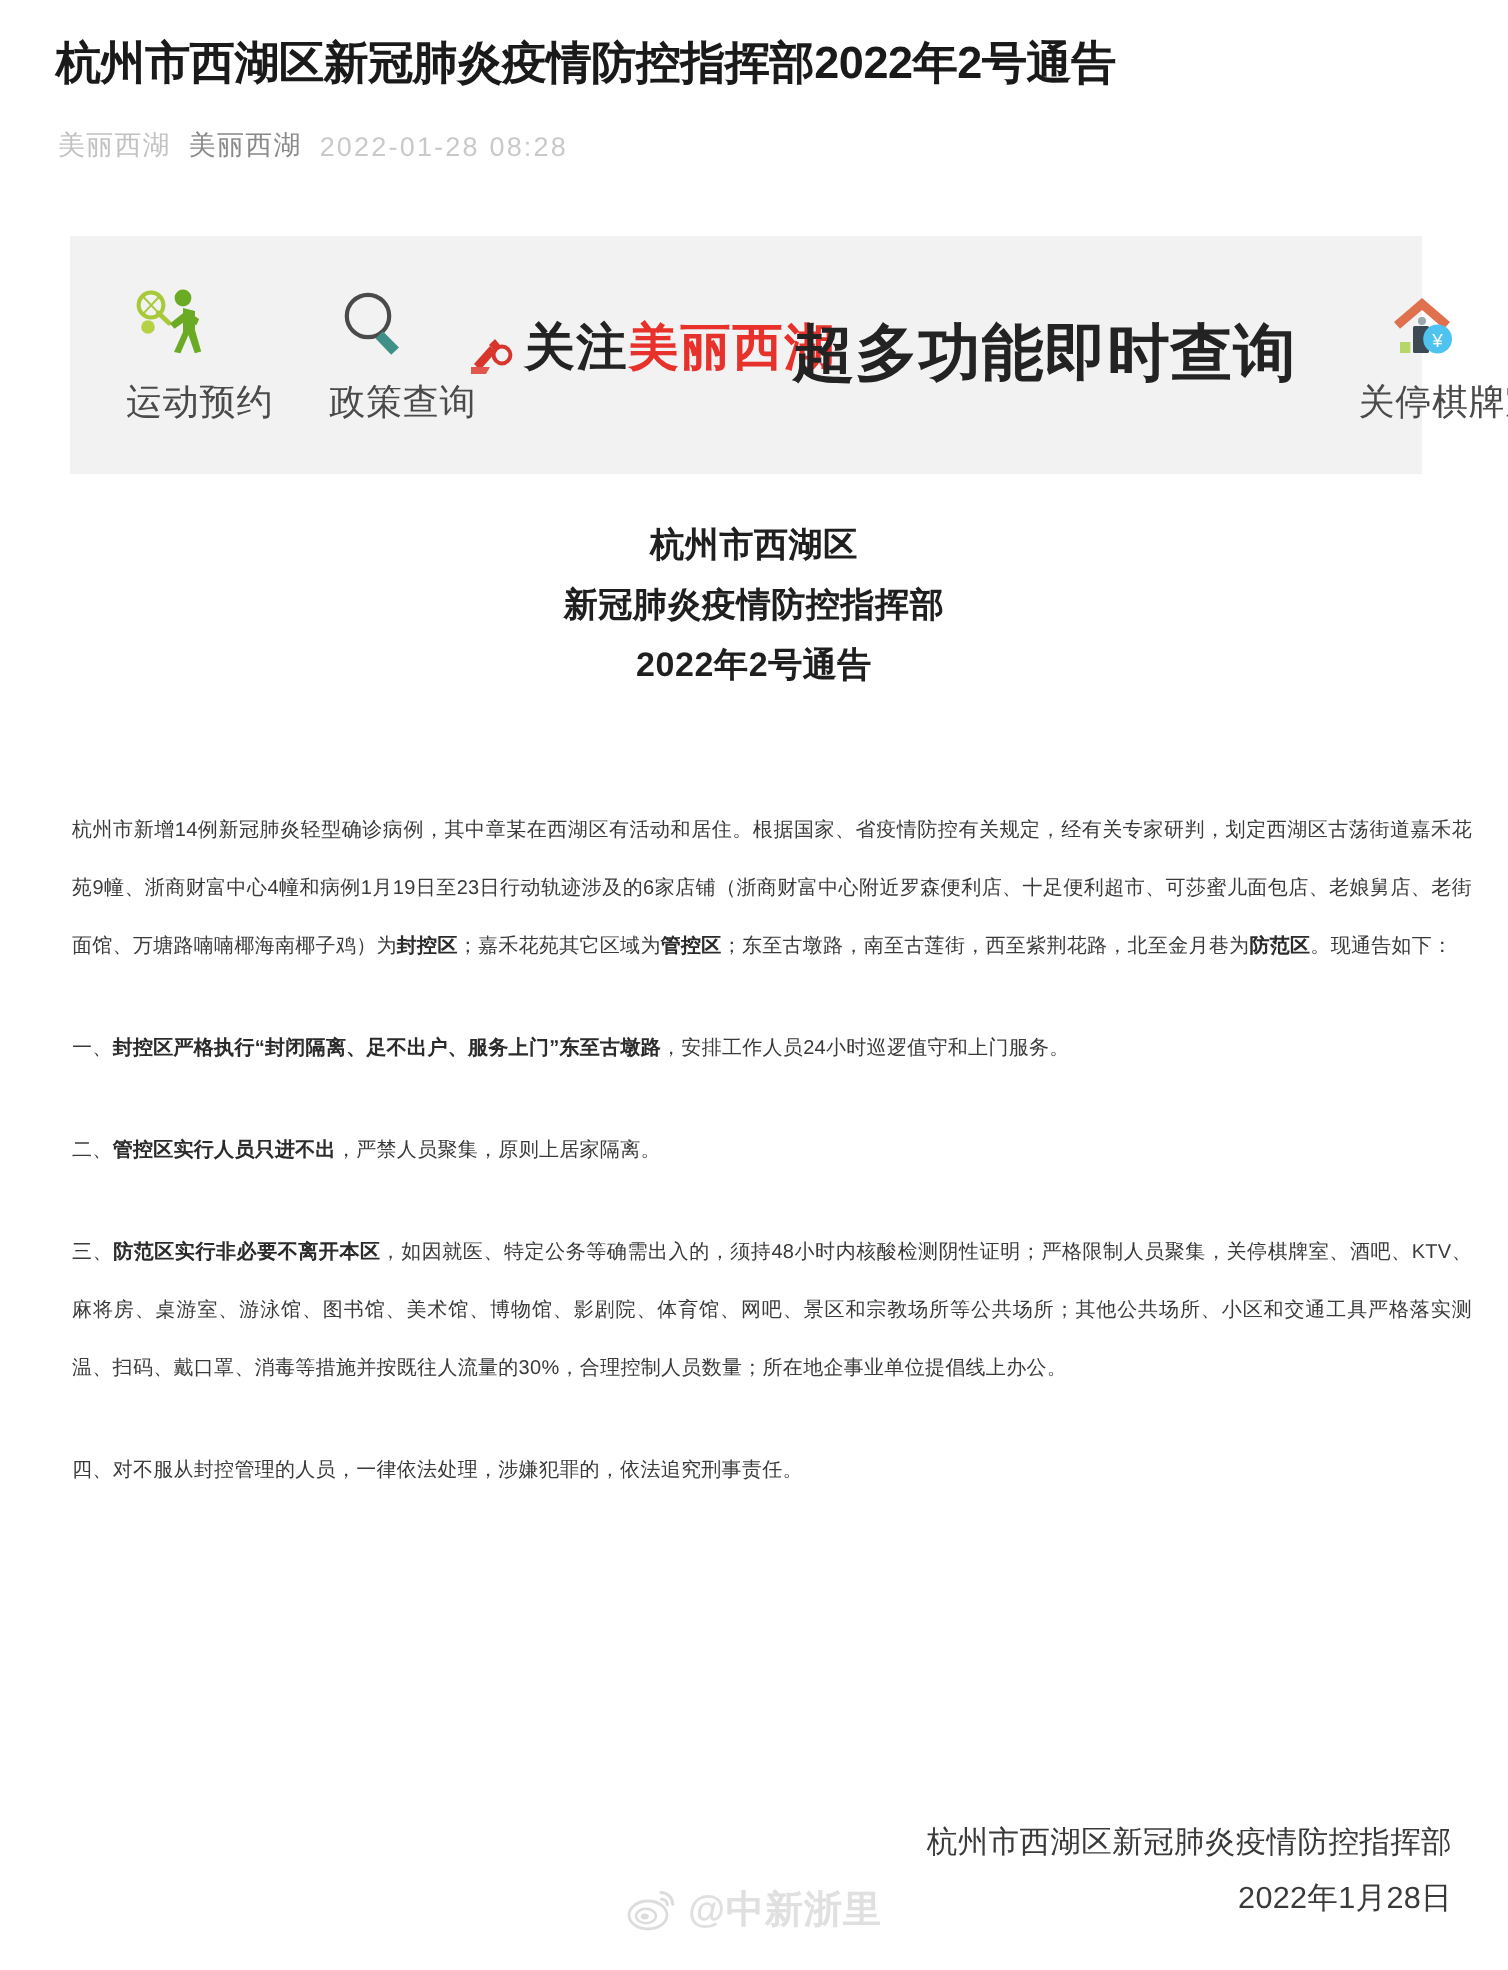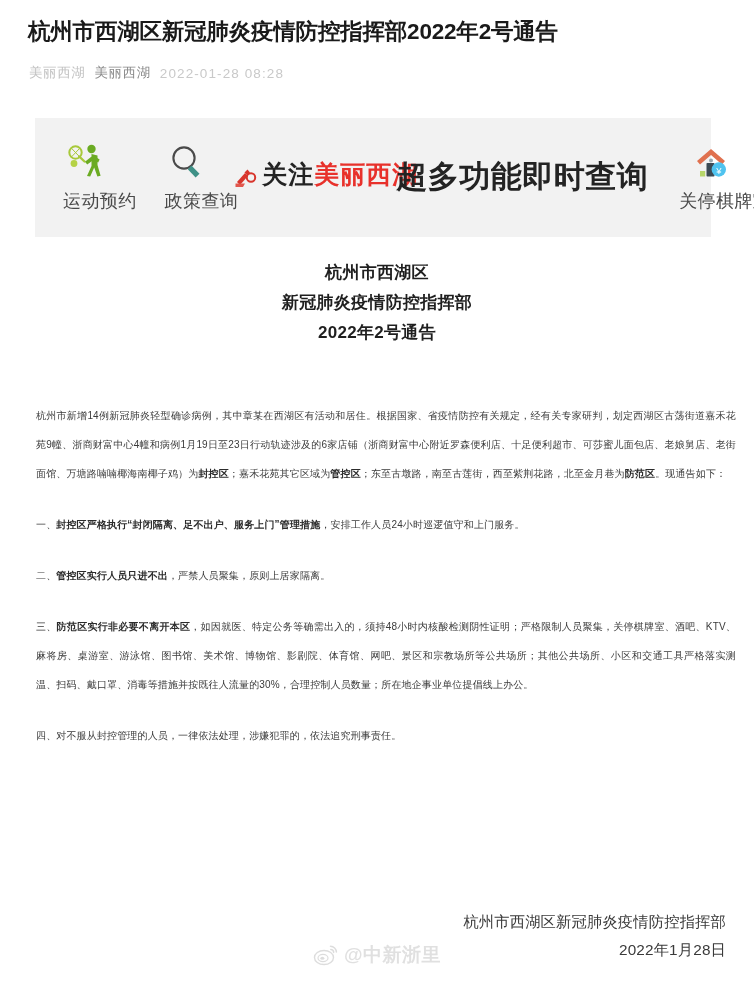--- a/index.html
+++ b/index.html
@@ -225,21 +225,21 @@
   <div class="doc-heading">
     <div>杭州市西湖区</div>
     <div>新冠肺炎疫情防控指挥部</div>
     <div>2022年2号通告</div>
   </div>
 
   <div class="doc-body">
 
     <p><span>杭州市新增14例新冠肺炎轻型确诊病例，其中章某在西湖区有活动和居住。根据国家、省疫情防控有关规定，经有关专家研判，划定西湖区古荡街道嘉禾花苑9幢、浙商财富中心4幢和病例1月19日至23日行动轨迹涉及的6家店铺（浙商财富中心附近罗森便利店、十足便利超市、可莎蜜儿面包店、老娘舅店、老街面馆、万塘路喃喃椰海南椰子鸡）为</span><b>封控区</b><span>；嘉禾花苑其它区域为</span><b>管控区</b><span>；东至古墩路，南至古莲街，西至紫荆花路，北至金月巷为</span><b>防范区</b><span>。现通告如下：</span></p>
 
-    <p><span>一、</span><b>封控区严格执行“封闭隔离、足不出户、服务上门”管理措施</b><span>，安排工作人员24小时巡逻值守和上门服务。</span></p>
+    <p><span>一、</span><b>封控区严格执行“封闭隔离、足不出户、服务上门”东至古墩路</b><span>，安排工作人员24小时巡逻值守和上门服务。</span></p>
 
     <p><span>二、</span><b>管控区实行人员只进不出</b><span>，严禁人员聚集，原则上居家隔离。</span></p>
 
     <p><span>三、</span><b>防范区实行非必要不离开本区</b><span>，如因就医、特定公务等确需出入的，须持48小时内核酸检测阴性证明；严格限制人员聚集，关停棋牌室、酒吧、KTV、麻将房、桌游室、游泳馆、图书馆、美术馆、博物馆、影剧院、体育馆、网吧、景区和宗教场所等公共场所；其他公共场所、小区和交通工具严格落实测温、扫码、戴口罩、消毒等措施并按既往人流量的30%，合理控制人员数量；所在地企事业单位提倡线上办公。</span></p>
 
     <p><span>四、</span><span>对不服从封控管理的人员，一律依法处理，涉嫌犯罪的，依法追究刑事责任。</span></p>
 
   </div>
 
   <div class="signature">

